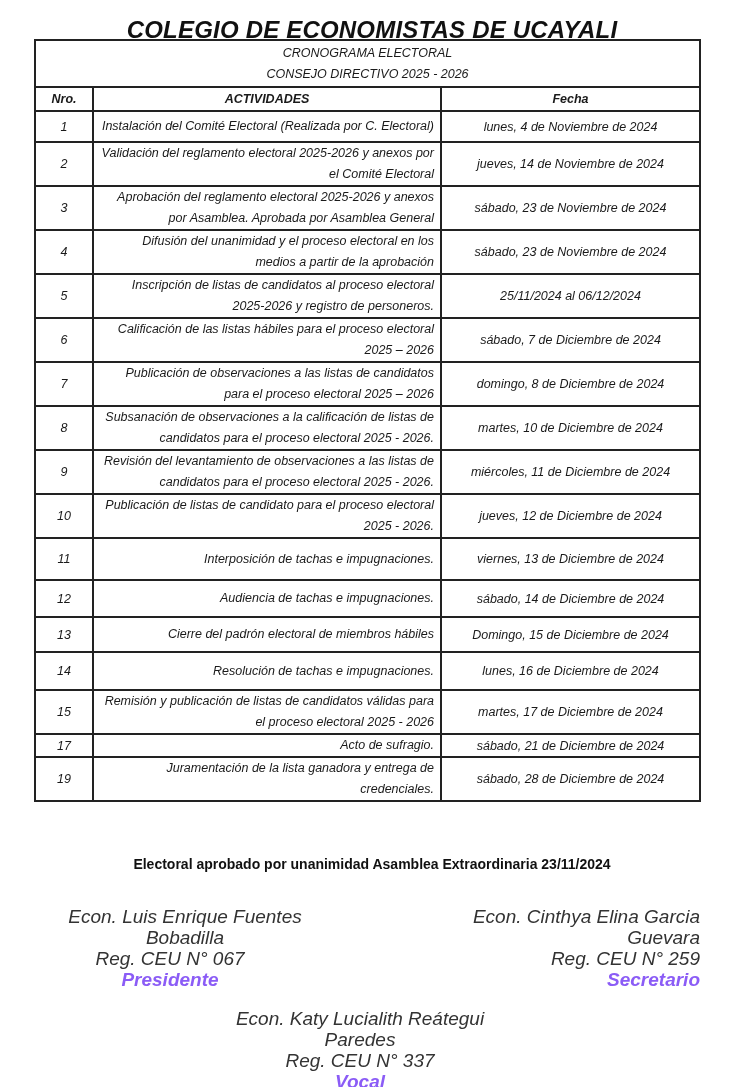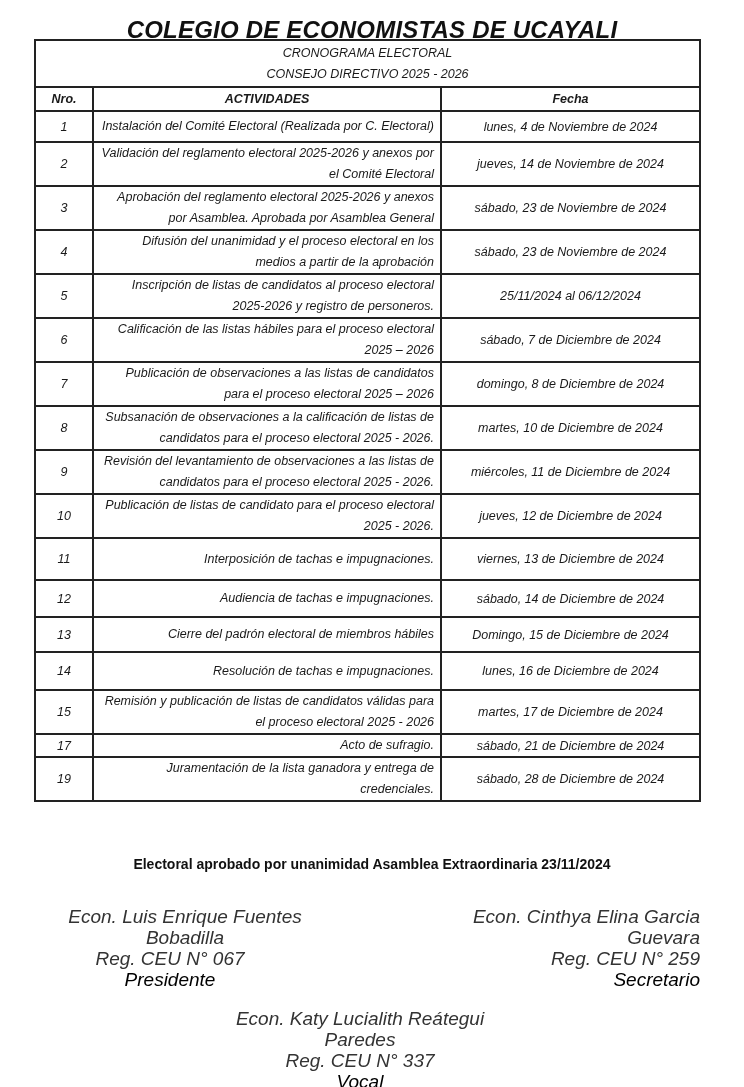--- a/index.html
+++ b/index.html
@@ -12,21 +12,21 @@
   table.sched td, table.sched th { border: 2px solid #222; padding: 0 6px;
                 font-style: italic; font-size: 12.5px; color: #1a1a1a; }
   .hdr-cell { text-align: center; height: 45px; font-size: 12px; line-height: 21px; padding-top: 2px; }
   th { font-weight: bold; font-size: 12px; height: 22px; text-align: center; }
   td.num { text-align: center; }
   td.act { text-align: right; line-height: 21px; }
   td.date { text-align: center; }
   .note { position: absolute; top: 848px; left: 0; width: 744px; text-align: center;
           font-size: 14px; font-weight: bold; margin-top: 8px; }
   .sig { position: absolute; text-align: center; font-style: italic; color: #333; font-size: 19px; line-height: 21px; }
-  .sig .role { font-weight: normal; color: #000000; }
+  .sig .role { font-weight: bold; color: #8b5cf6; }
   .sig .name, .sig .reg { display: block; }
 </style>
 </head>
 <body>
 
 <div class="title">COLEGIO DE ECONOMISTAS DE UCAYALI</div>
 
 <table class="sched">
   <colgroup>
     <col style="width:58px">

